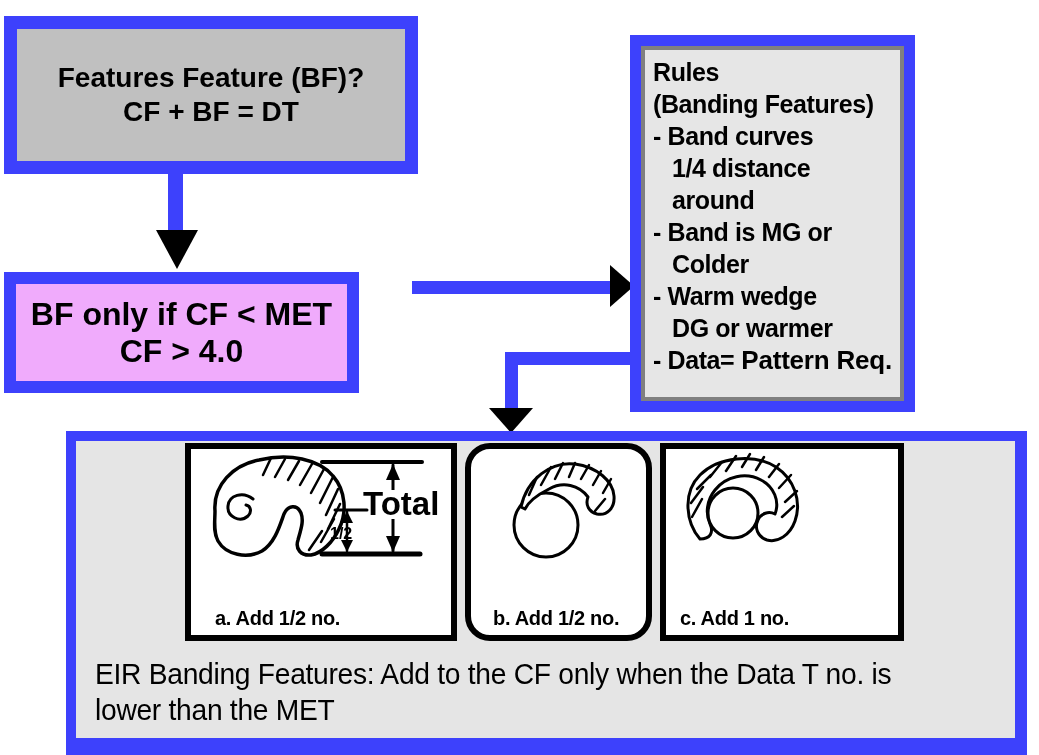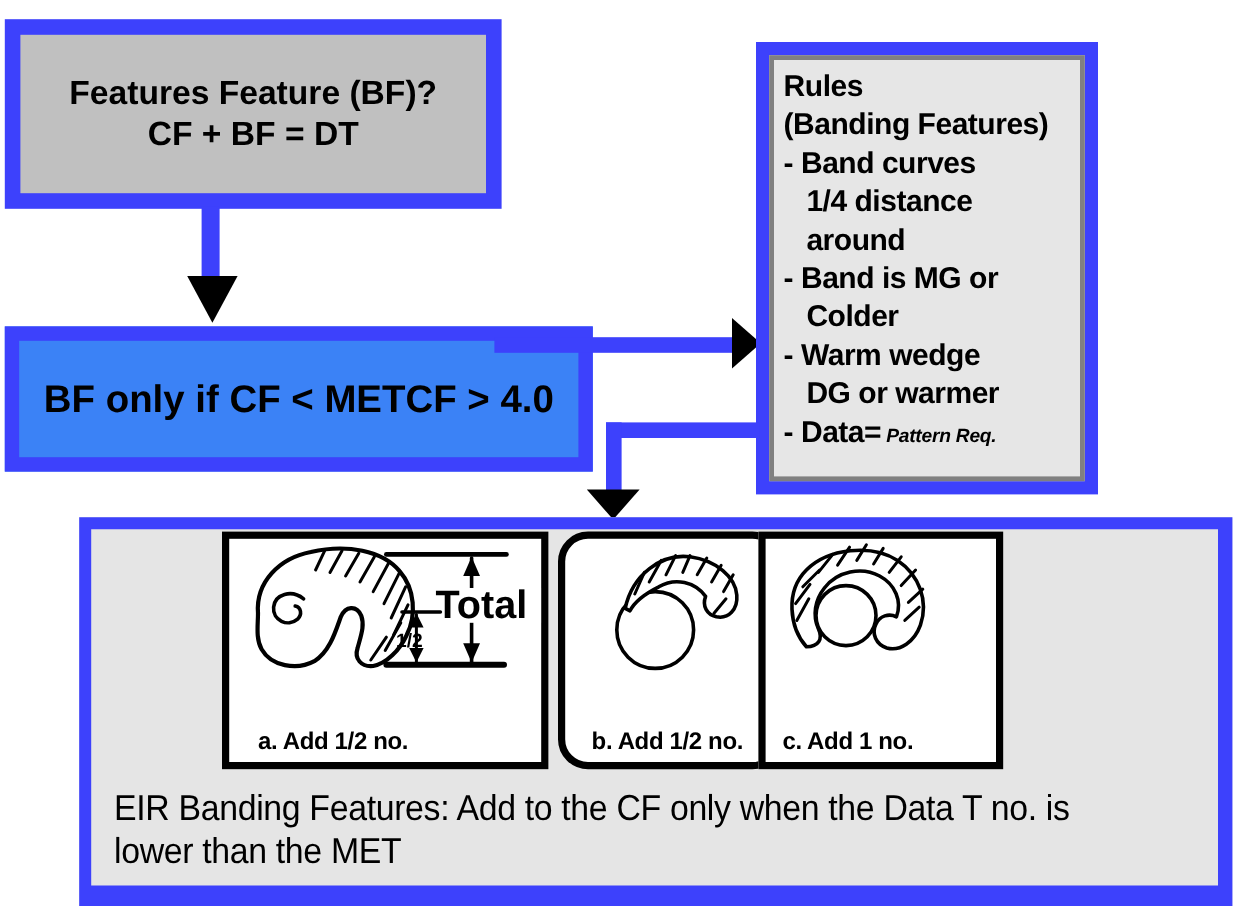--- a/index.html
+++ b/index.html
@@ -12,48 +12,48 @@
   
   #box1{left:4px;top:16px;width:414px;height:158px;background:#3D41FC;padding:13px;box-sizing:border-box;}
   #box1-inner{width:100%;height:100%;background:#C0C0C0;display:flex;flex-direction:column;justify-content:center;align-items:center;}
   #box1-inner .l{font-weight:bold;font-size:28px;line-height:34px;letter-spacing:0px;}
 
   
   #stem1{left:168px;top:172px;width:15px;height:60px;background:#3D41FC;}
   #arrow1{left:156px;top:230px;width:0;height:0;border-left:21px solid transparent;border-right:21px solid transparent;border-top:39px solid #000;}
 
   
-  #box2{left:4px;top:272px;width:490px;height:121px;background:#3b82f6;border:12px solid #3D41FC;box-sizing:border-box;
-        display:flex;flex-direction:row;justify-content:center;align-items:center;}
+  #box2{left:4px;top:272px;width:355px;height:121px;background:#f0abfc;border:12px solid #3D41FC;box-sizing:border-box;
+        display:flex;flex-direction:column;justify-content:center;align-items:center;}
   #box2 .l{font-weight:bold;font-size:32px;line-height:37px;white-space:nowrap;}
 
   
   #arrow2shaft{left:412px;top:281px;width:200px;height:13px;background:#3D41FC;}
   #arrow2head{left:610px;top:265px;width:0;height:0;border-top:21px solid transparent;border-bottom:21px solid transparent;border-left:24px solid #000;}
 
   
   #rules{left:630px;top:35px;width:285px;height:377px;background:#3D41FC;padding:11px;box-sizing:border-box;}
   #rules-inner{width:100%;height:100%;box-sizing:border-box;border:4px solid #808080;background:#E6E6E6;
                padding:6px 4px 0 8px;overflow:hidden;}
   #rules-inner .rl{font-weight:bold;font-size:25px;line-height:32px;white-space:nowrap;letter-spacing:-0.4px;}
   #rules-inner .indent{padding-left:19px;}
-  #rules-inner .small{font-size:16px;letter-spacing:-0.2px;font-style:italic;}
+  #rules-inner .small{font-size:26px;letter-spacing:-0.2px;}
 
   
   #elbow-h{left:505px;top:352px;width:128px;height:13px;background:#3D41FC;}
   #elbow-v{left:505px;top:352px;width:13px;height:58px;background:#3D41FC;}
   #arrow3{left:489px;top:408px;width:0;height:0;border-left:22px solid transparent;border-right:22px solid transparent;border-top:25px solid #000;}
 
   
   #bottombox{left:66px;top:431px;width:961px;height:324px;background:#e5e5e5;box-sizing:border-box;
              border-style:solid;border-color:#3D41FC;border-width:10px 12px 17px 10px;}
   .panel{position:absolute;background:#fff;border:6px solid #000;box-sizing:border-box;height:198px;top:2px;}
   #panelA{left:109px;width:272px;}
   #panelB{left:389px;width:187px;border-radius:25px;}
-  #panelC{left:556px;width:204px;text-decoration:underline;}
+  #panelC{left:584px;width:244px;text-decoration:underline;}
   .panel-label{position:absolute;font-weight:bold;font-size:20px;white-space:nowrap;letter-spacing:-0.3px;text-align:center;}
   #panelA .panel-label{left:24px;top:158px;}
   #panelB .panel-label{left:22px;top:158px;}
   #panelC .panel-label{left:14px;top:158px;}
   .sketch{position:absolute;left:0;top:0;}
 
   #caption{left:19px;top:215px;transform:scaleX(0.94);transform-origin:left top;}
   #caption .cl{font-size:30px;line-height:36px;white-space:nowrap;font-weight:normal;letter-spacing:-0.3px;}
 </style>
 </head>

